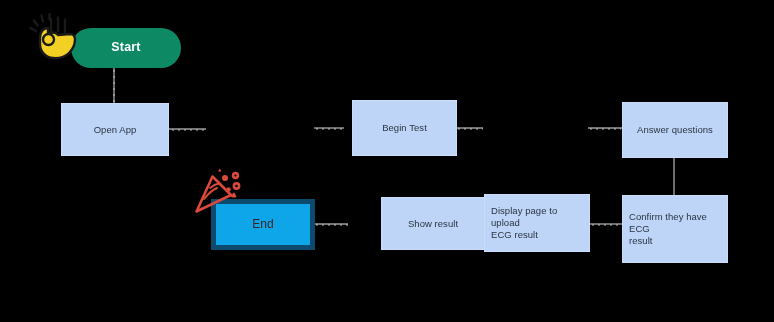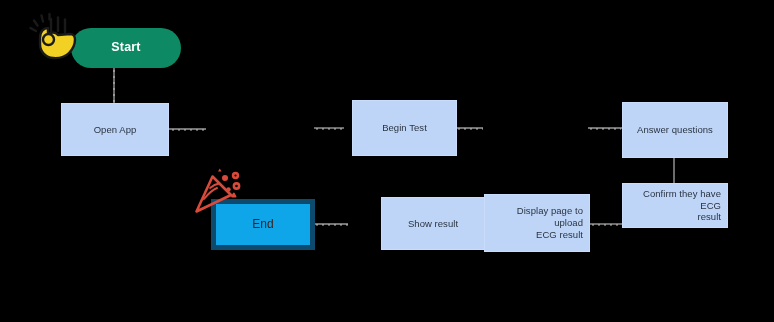--- a/index.html
+++ b/index.html
@@ -26,21 +26,21 @@
     pointer-events: none;
   }
 
   
   .node {
     position: absolute;
     box-sizing: border-box;
     display: flex;
     align-items: center;
     justify-content: center;
-    text-align: right;
+    text-align: left;
     line-height: 1.25;
   }
   .node-label {
     display: block;
     padding: 0 6px;
     white-space: pre-line;
   }
 
   .node.process {
     background: #bed5f7;
@@ -123,21 +123,21 @@
 
   <div class="node process" style="left:344px; top:100px; width:105px; height:56px;margin-left:8px;">
     <span class="node-label">Begin Test</span>
   </div>
 
 
   <div class="node process" style="left:622px; top:102px; width:106px; height:56px;">
     <span class="node-label">Answer questions</span>
   </div>
 
-  <div class="node process" style="left:622px; top:183px; width:106px; height:45px;">
+  <div class="node process" style="left:622px; top:195px; width:106px; height:68px;">
     <span class="node-label">Confirm they have ECG
 result</span>
   </div>
 
   <div class="node process" style="left:484px; top:194px; width:106px; height:58px;">
     <span class="node-label">Display page to upload
 ECG result</span>
   </div>
 
   <div class="node process" style="left:348px; top:197px; width:104px; height:53px;margin-left:33px;">

